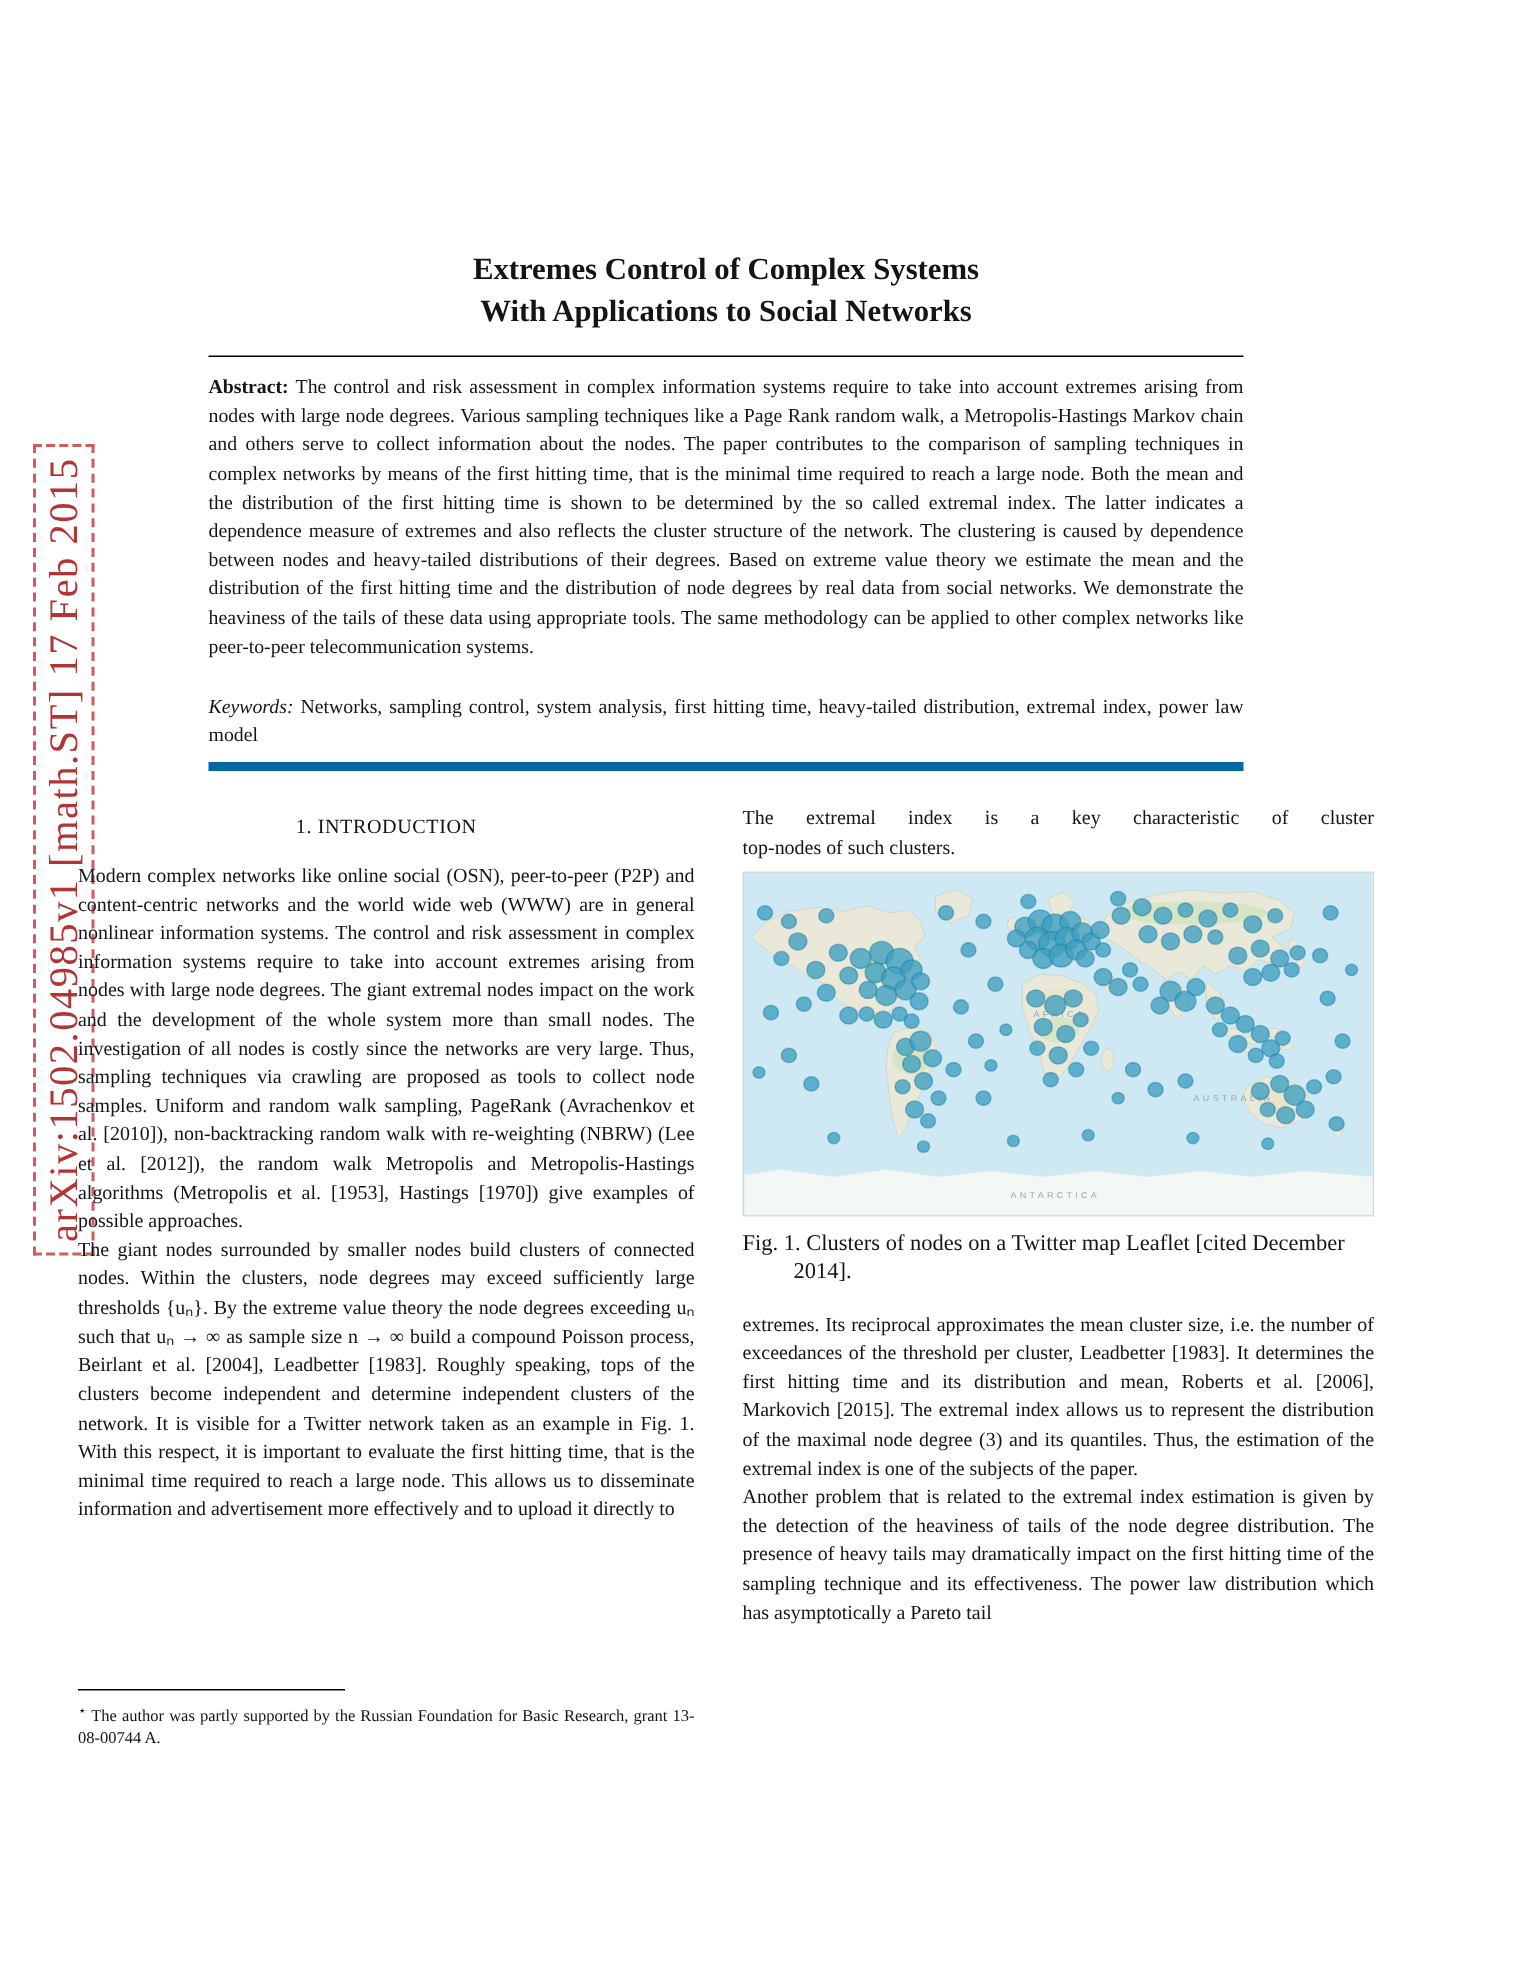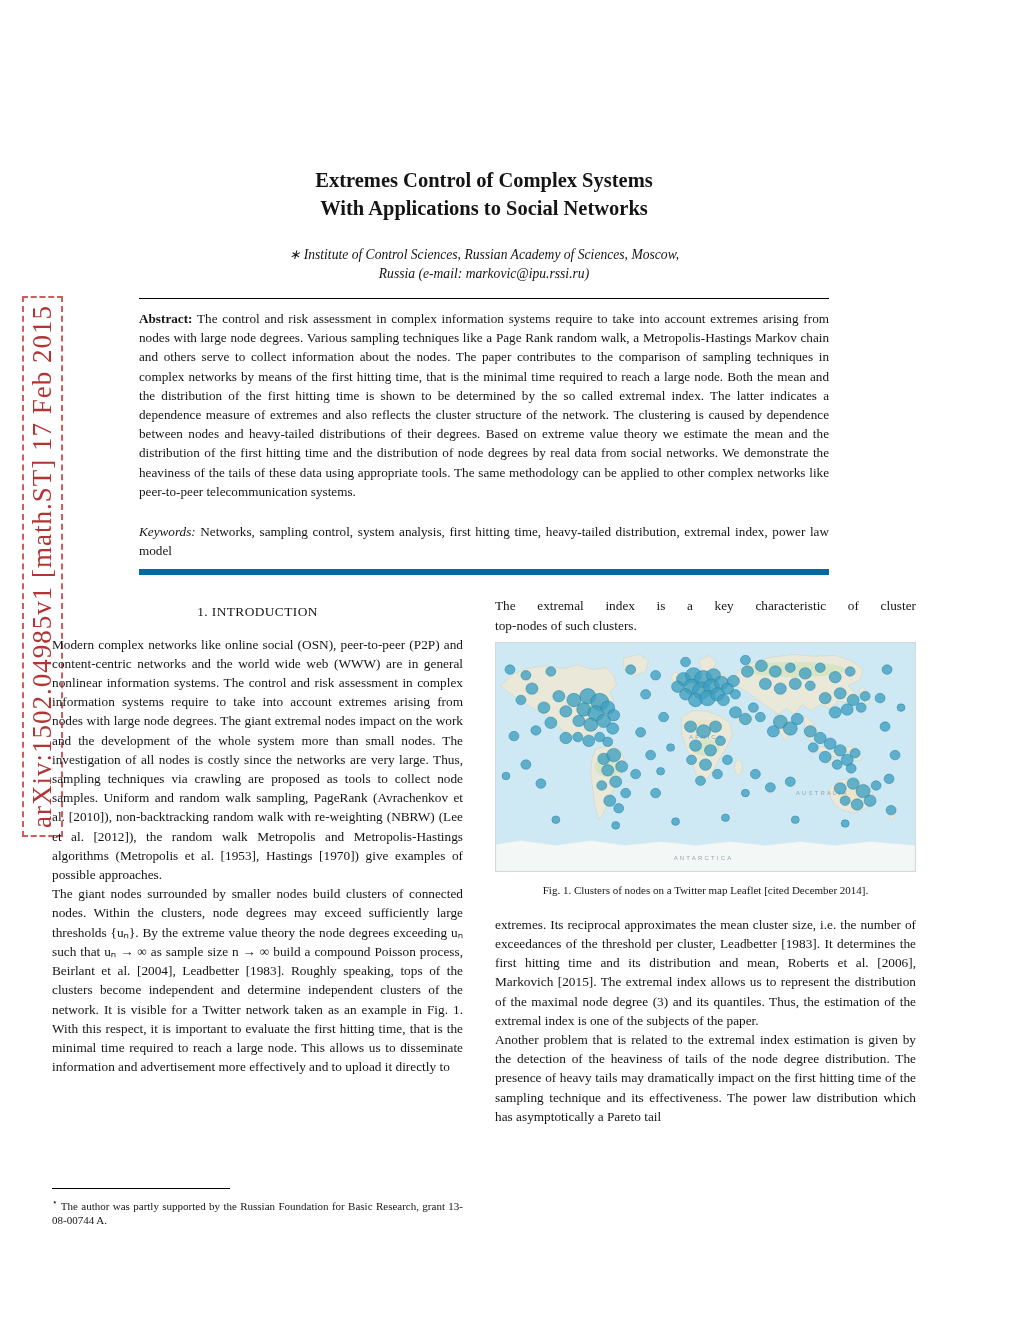--- a/index.html
+++ b/index.html
@@ -53,43 +53,39 @@
   .map-svg { display:block; width:100%; height:100%; }
   .ocean { fill:var(--ocean); }
   .land  { fill:var(--land); stroke:#ccd2bc; stroke-width:0.5; }
   .ice   { fill:var(--ice); stroke:#dde7ea; stroke-width:0.5; }
   .forest{ fill:var(--forest); opacity:.55; }
   .desert{ fill:var(--desert); opacity:.6; }
   .marker{ fill:var(--marker); fill-opacity:.78; stroke:var(--marker_stroke); stroke-opacity:.5; stroke-width:1; }
   .map-label { fill:var(--label); font-family:"Liberation Sans", sans-serif; font-size:6px; letter-spacing:2.2px; text-anchor:middle; }
 
   figcaption {
-    font-size:11px; line-height:19px; margin-top:9px;
-    text-align:center; padding-left:34px; text-indent:-34px;
+    font-size:15px; line-height:19px; margin-top:9px;
+    text-align:left; padding-left:34px; text-indent:-34px;
   }
 </style>
 </head>
 <body>
 
 <div class="page">
 
   <div class="watermark" style="color: rgb(178, 52, 52); border-color: rgb(208, 92, 92);">arXiv:1502.04985v1  [math.ST]  17 Feb 2015</div>
 
   <div class="content">
 
     <h1 class="title">
       <span>Extremes Control of Complex Systems</span><br>
       <span>With Applications to Social Networks</span>
     </h1>
 
 
-    <div class="affiliation">
-      <span>∗ Institute of Control Sciences, Russian Academy of Sciences, Moscow,</span><br>
-      <span>Russia (e-mail: markovic@ipu.rssi.ru)</span>
-    </div>
 
     <div class="abstract-block">
       <p class="abstract">
         <span class="lbl">Abstract:</span>
         <span>The control and risk assessment in complex information systems require to take into account extremes arising from nodes with large node degrees. Various sampling techniques like a Page Rank random walk, a Metropolis-Hastings Markov chain and others serve to collect information about the nodes. The paper contributes to the comparison of sampling techniques in complex networks by means of the first hitting time, that is the minimal time required to reach a large node. Both the mean and the distribution of the first hitting time is shown to be determined by the so called extremal index. The latter indicates a dependence measure of extremes and also reflects the cluster structure of the network. The clustering is caused by dependence between nodes and heavy-tailed distributions of their degrees. Based on extreme value theory we estimate the mean and the distribution of the first hitting time and the distribution of node degrees by real data from social networks. We demonstrate the heaviness of the tails of these data using appropriate tools. The same methodology can be applied to other complex networks like peer-to-peer telecommunication systems.</span>
       </p>
       <p class="keywords">
         <span class="lbl">Keywords:</span>
         <span>Networks, sampling control, system analysis, first hitting time, heavy-tailed distribution, extremal index, power law model</span>
       </p>

